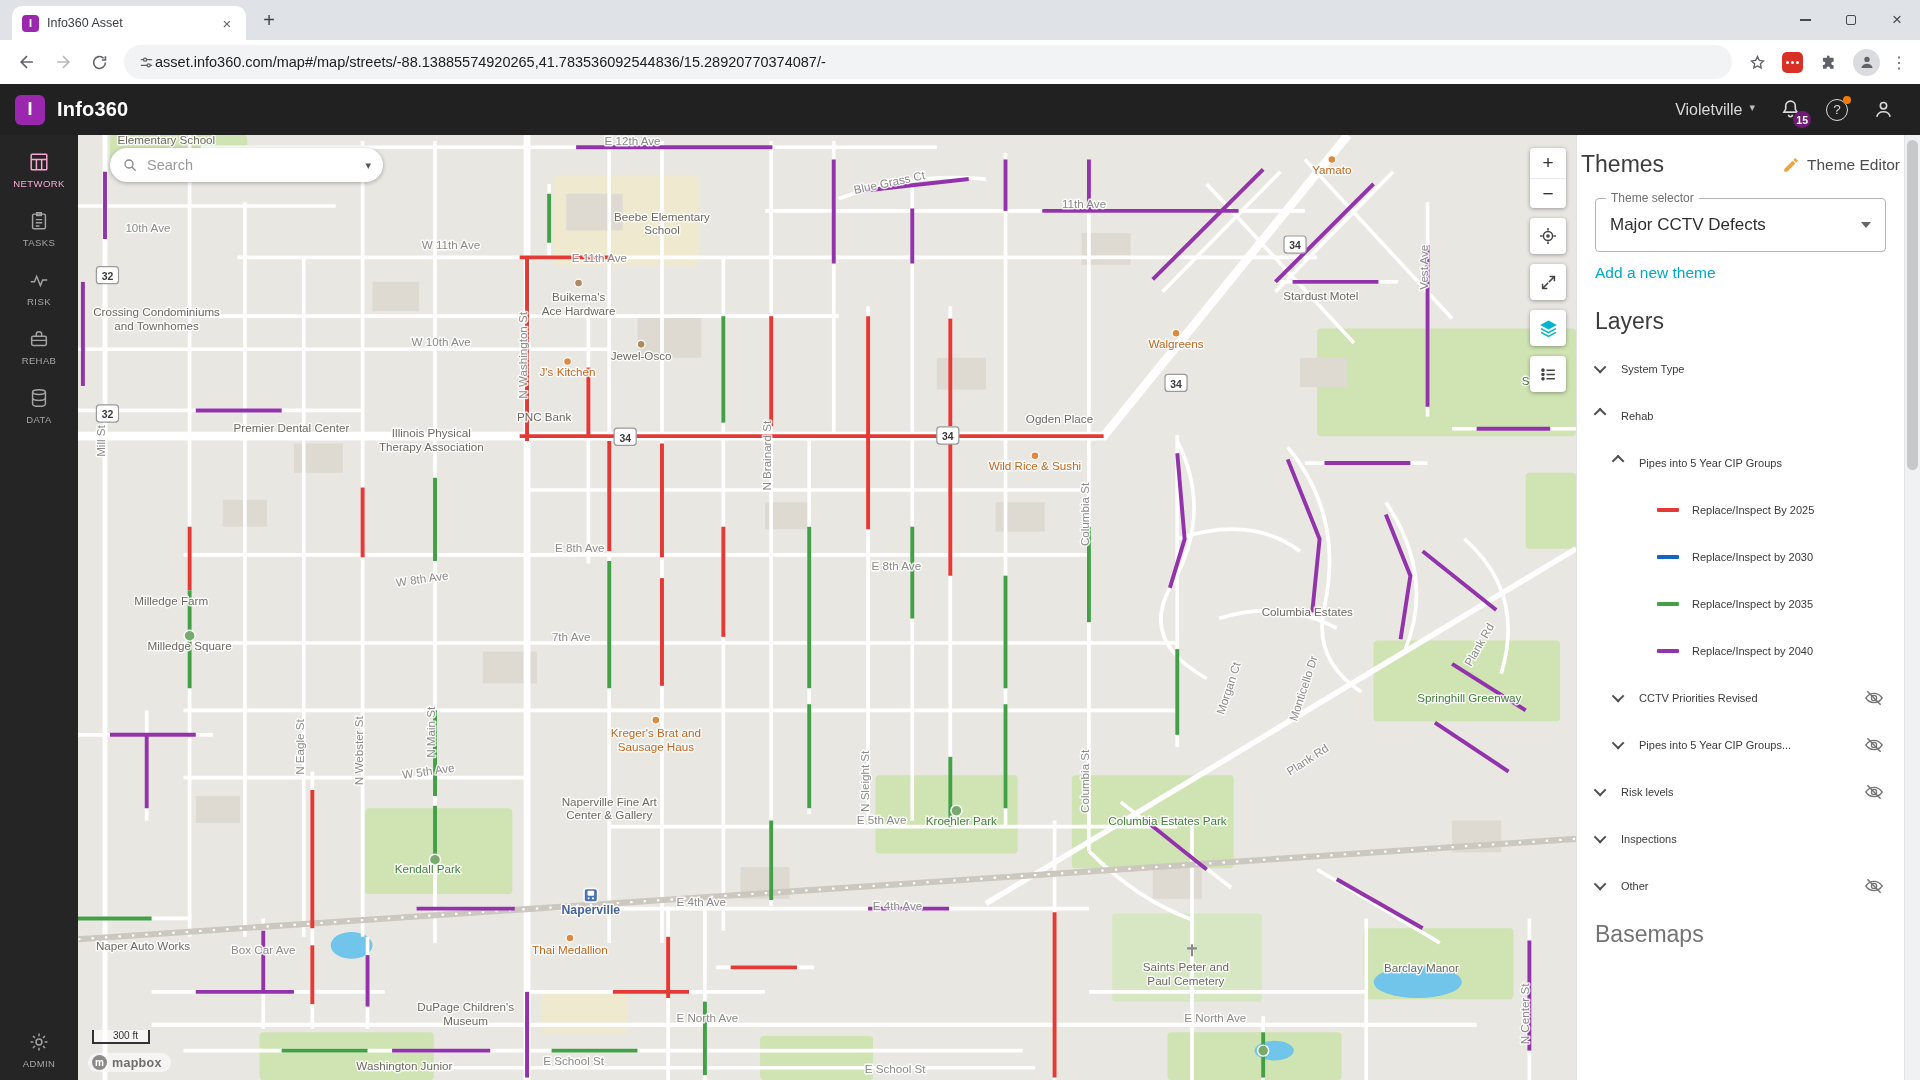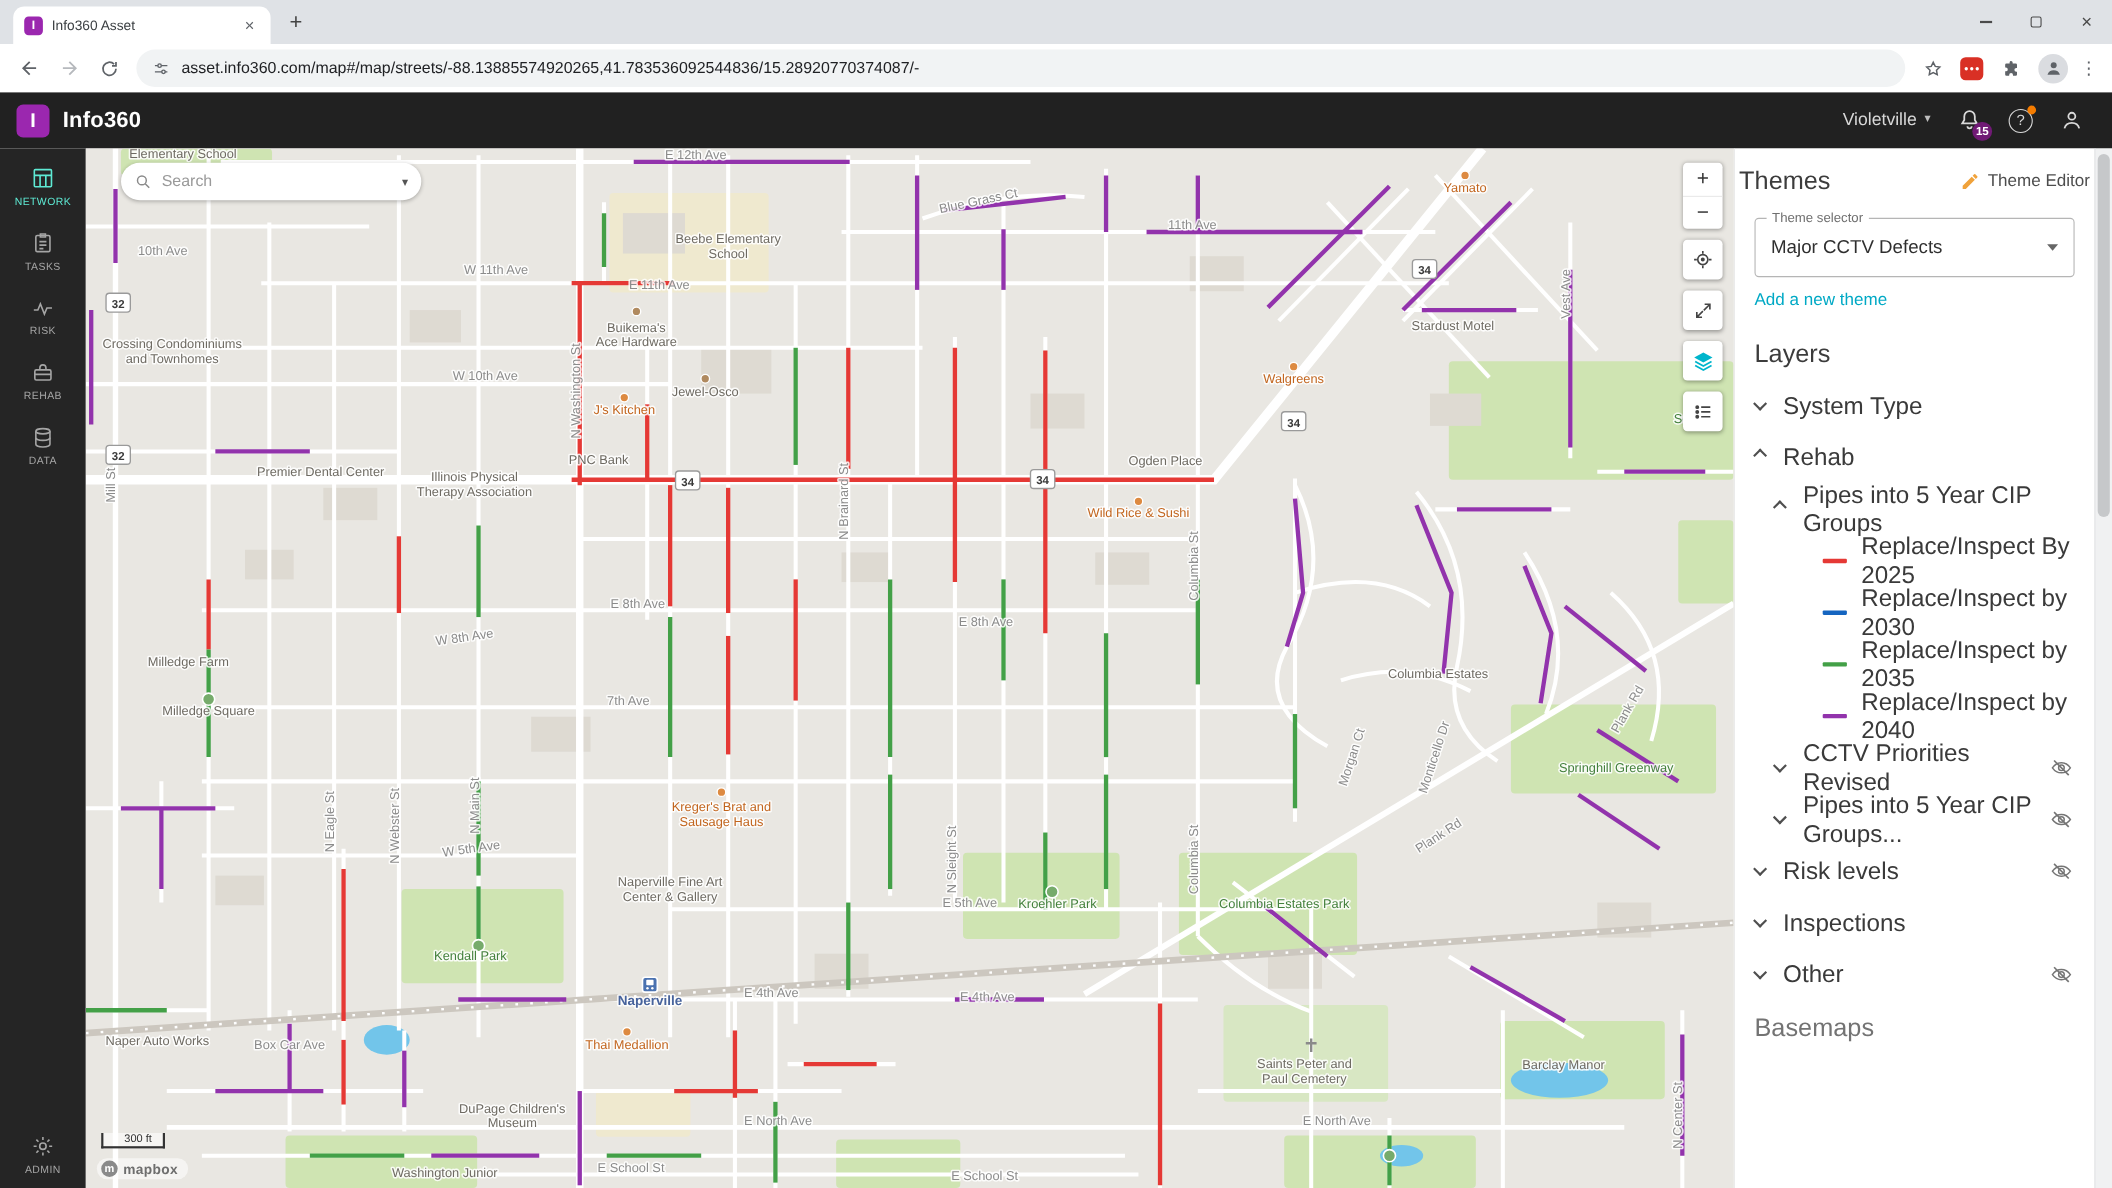--- a/index.html
+++ b/index.html
@@ -12,21 +12,21 @@
   .tab-title { font-size:12.5px; color:#3c4043; flex:1; white-space:nowrap; overflow:hidden; }
   .tab-close { color:#5f6368; font-size:15px; width:18px; height:18px; border-radius:50%; display:flex; align-items:center; justify-content:center; }
   .newtab { color:#444; font-size:20px; margin:0 0 8px 10px; width:26px; text-align:center; }
   .wincontrols { position:absolute; right:0; top:0; height:40px; display:flex; }
   .win-btn { width:46px; height:40px; display:flex; align-items:center; justify-content:center; color:#4a4a4a; font-size:17px; }
   .ic-min { width:11px; height:1.5px; background:#4a4a4a; }
   .ic-max { width:10px; height:10px; border:1.5px solid #4a4a4a; border-radius:2px; }
 
   .toolbar { height:44px; background:#fff; display:flex; align-items:center; padding:0 10px; gap:2px; }
   .nav-btn { width:34px; height:34px; border-radius:50%; display:flex; align-items:center; justify-content:center; flex:none; }
-  .omnibox { flex:1; height:34px; background:#f1f3f4; border-radius:17px; display:flex; align-items:center; padding:0 14px; gap:10px; margin:0 6px; min-width:0; }
+  .omnibox { flex:1; height:34px; background:#f1f3f4; border-radius:17px; display:flex; align-items:center; padding:0 14px; gap:0; margin:0 6px; min-width:0; }
   .url { font-size:14.5px; color:#202124; white-space:nowrap; overflow:hidden; flex:1; }
   .ext-red { width:21px; height:21px; border-radius:5px; background:#d93025; display:flex; align-items:center; justify-content:center; gap:2px; margin:0 6px; }
   .ext-red i { width:3px; height:3px; border-radius:50%; background:#fff; }
   .avatar { width:27px; height:27px; border-radius:50%; background:#dadce0; display:flex; align-items:center; justify-content:center; margin:0 6px; }
   .kebab { font-size:16px; color:#5f6368; width:22px; text-align:center; }
 
   
   .appbar { height:51px; background:#212121; display:flex; align-items:center; padding:0 15px; gap:12px; }
   .logo { width:30px; height:30px; border-radius:6px; background:#9b27af; color:#fff; font-weight:bold; font-size:18px; display:flex; align-items:center; justify-content:center; }
   .app-title { color:#fff; font-size:20px; font-weight:bold; letter-spacing:.2px; }
@@ -35,21 +35,21 @@
   .caret { font-size:11px; color:#bdbdbd; }
   .bell-wrap { position:relative; display:flex; }
   .badge { position:absolute; right:-9px; bottom:-7px; background:#701a75; color:#fff; font-size:10.5px; font-weight:bold; min-width:17px; height:17px; border-radius:9px; display:flex; align-items:center; justify-content:center; padding:0 3px; }
   .help { position:relative; width:22px; height:22px; border:1.6px solid #d9d9d9; border-radius:50%; color:#d9d9d9; font-size:13.5px; display:flex; align-items:center; justify-content:center; }
   .help-dot { position:absolute; top:-4px; right:-4px; width:8px; height:8px; border-radius:50%; background:#f57c00; }
 
   
   .content { display:flex; height:945px; }
   .rail { width:78px; background:#252525; display:flex; flex-direction:column; align-items:center; padding-top:6px; }
   .rail-item { width:100%; padding:10px 0 11px; display:flex; flex-direction:column; align-items:center; gap:5px; color:#a5a5a5; }
-  .rail-item.active { color:#5eead4; }
+  .rail-item.active { color:#f9a8d4; }
   .rail-label { font-size:9.5px; letter-spacing:.4px; }
   .rail-spacer { flex:1; }
 
   .map { flex:1; position:relative; background:#e9e7e2; overflow:hidden; }
   #map-canvas { position:absolute; inset:0; width:100%; height:100%; display:block; }
   #map-canvas text { paint-order:stroke; stroke:rgba(255,255,255,.85); stroke-width:2.3px; stroke-linejoin:round; font-family:"Liberation Sans",sans-serif; }
   .lk-road { fill:#8b8b8b; font-size:9.5px; }
   .lk-poi { fill:#6e6a62; font-size:9.5px; }
   .lk-food { fill:#c2651e; font-size:9.5px; }
   .lk-park { fill:#43803c; font-size:9.5px; }
@@ -77,21 +77,21 @@
   .panel-head { display:flex; align-items:center; justify-content:space-between; padding:0 4px; }
   .panel-title { font-size:23px; color:#3c3c3c; }
   .theme-editor { display:flex; align-items:center; gap:7px; font-size:15.5px; color:#4d4d4d; }
   .selector { margin:20px 18px 0; position:relative; border:1px solid #b5b5b5; border-radius:4px; height:54px; display:flex; align-items:center; justify-content:space-between; padding:0 14px; }
   .selector-label { position:absolute; top:-8px; left:10px; background:#fff; padding:0 5px; font-size:12px; color:#6f6f6f; }
   .selector-value { font-size:17px; color:#2f2f2f; }
   .sel-caret { width:0; height:0; border-left:5px solid transparent; border-right:5px solid transparent; border-top:6px solid #666; }
   .add-theme { margin:12px 18px 0; font-size:15.5px; color:#00a9c5; }
   .layers-title { margin:26px 18px 0; font-size:23px; color:#3c3c3c; }
   #layer-tree { margin-top:10px; }
-  .tree-row { height:47px; display:flex; align-items:center; padding-right:20px; font-size:22px; color:#3a3a3a; }
+  .tree-row { height:47px; display:flex; align-items:center; padding-right:20px; font-size:11px; color:#3a3a3a; }
   .lvl0 { padding-left:20px; }
   .lvl1 { padding-left:38px; }
   .lvl2 { padding-left:80px; }
   .chev { width:9px; height:9px; border-left:2px solid #4f4f4f; border-bottom:2px solid #4f4f4f; margin-right:15px; flex:none; }
   .chev.down { transform:rotate(-45deg) translateY(-2px); }
   .chev.up { transform:rotate(135deg) translateY(2px); }
   .swatch { width:22px; height:4px; border-radius:1px; margin-right:13px; flex:none; }
   .eye { margin-left:auto; display:flex; flex:none; }
   .basemaps-title { margin:12px 18px 16px; font-size:23px; color:#737373; }
 

